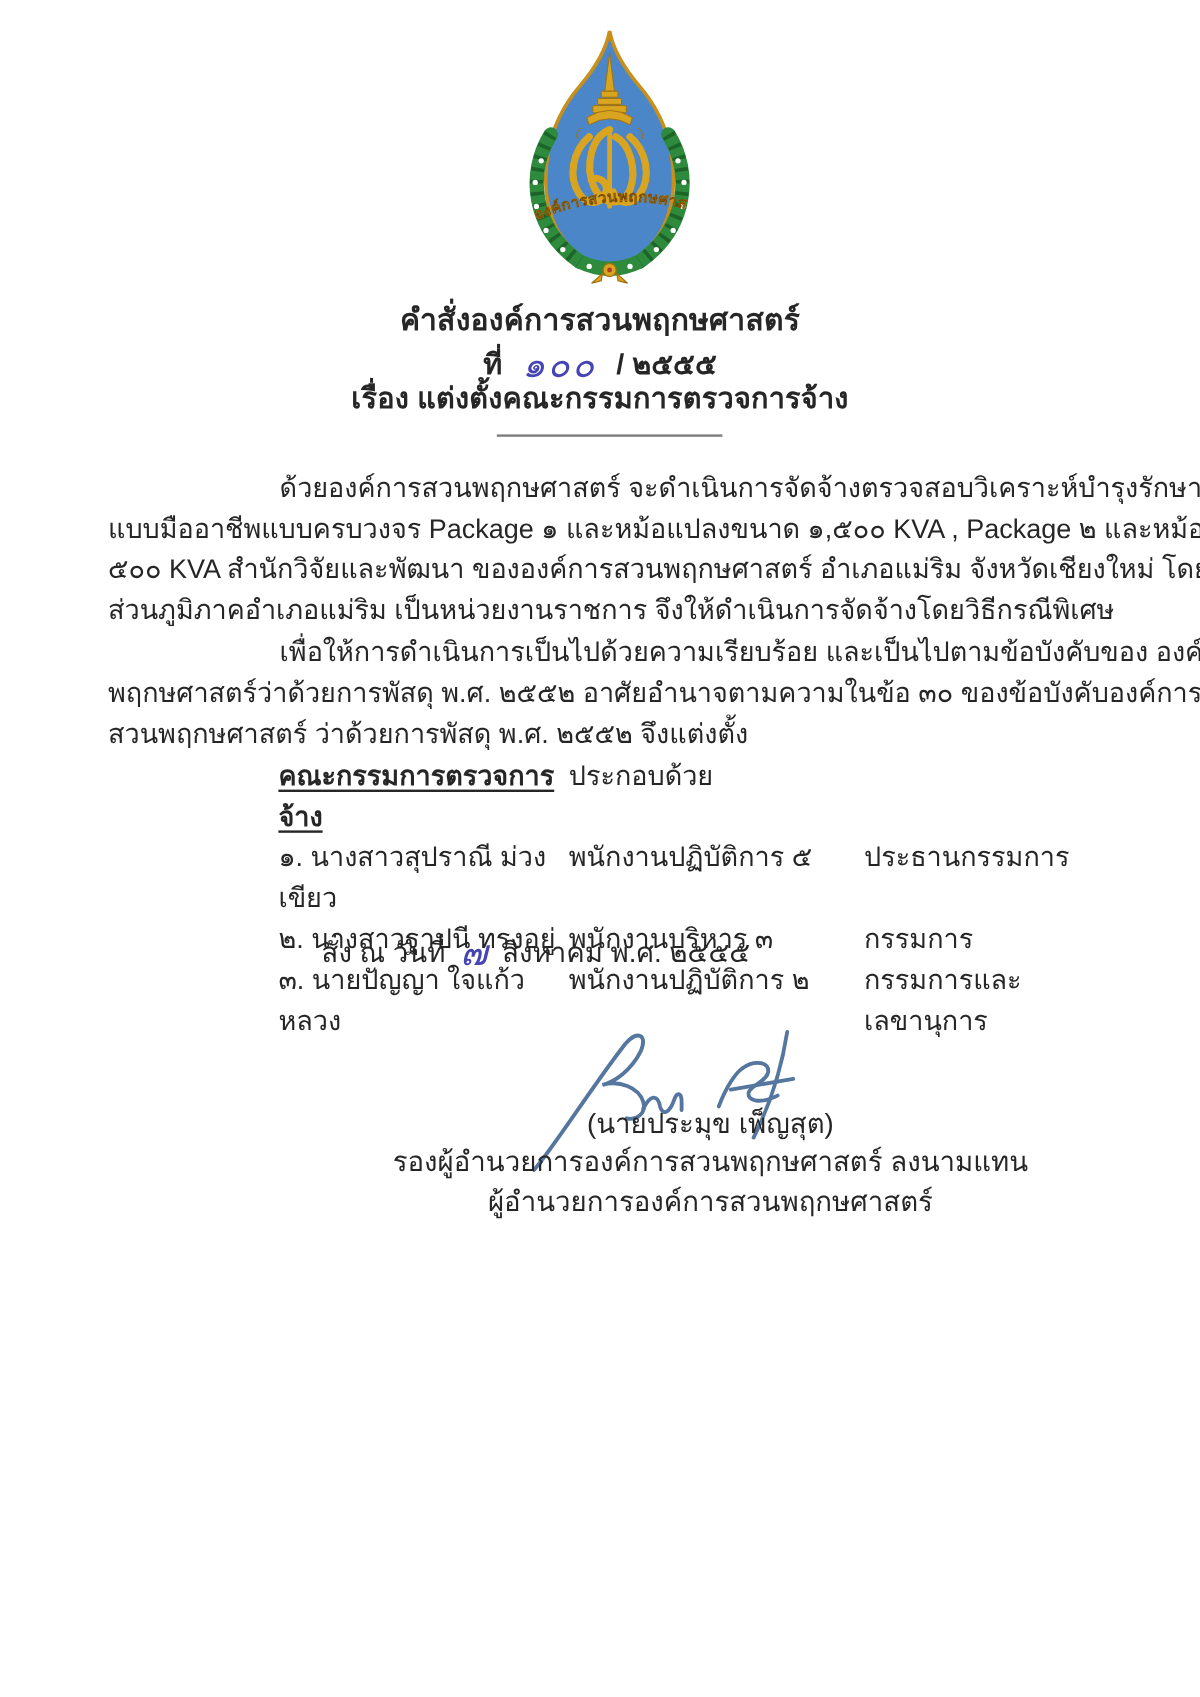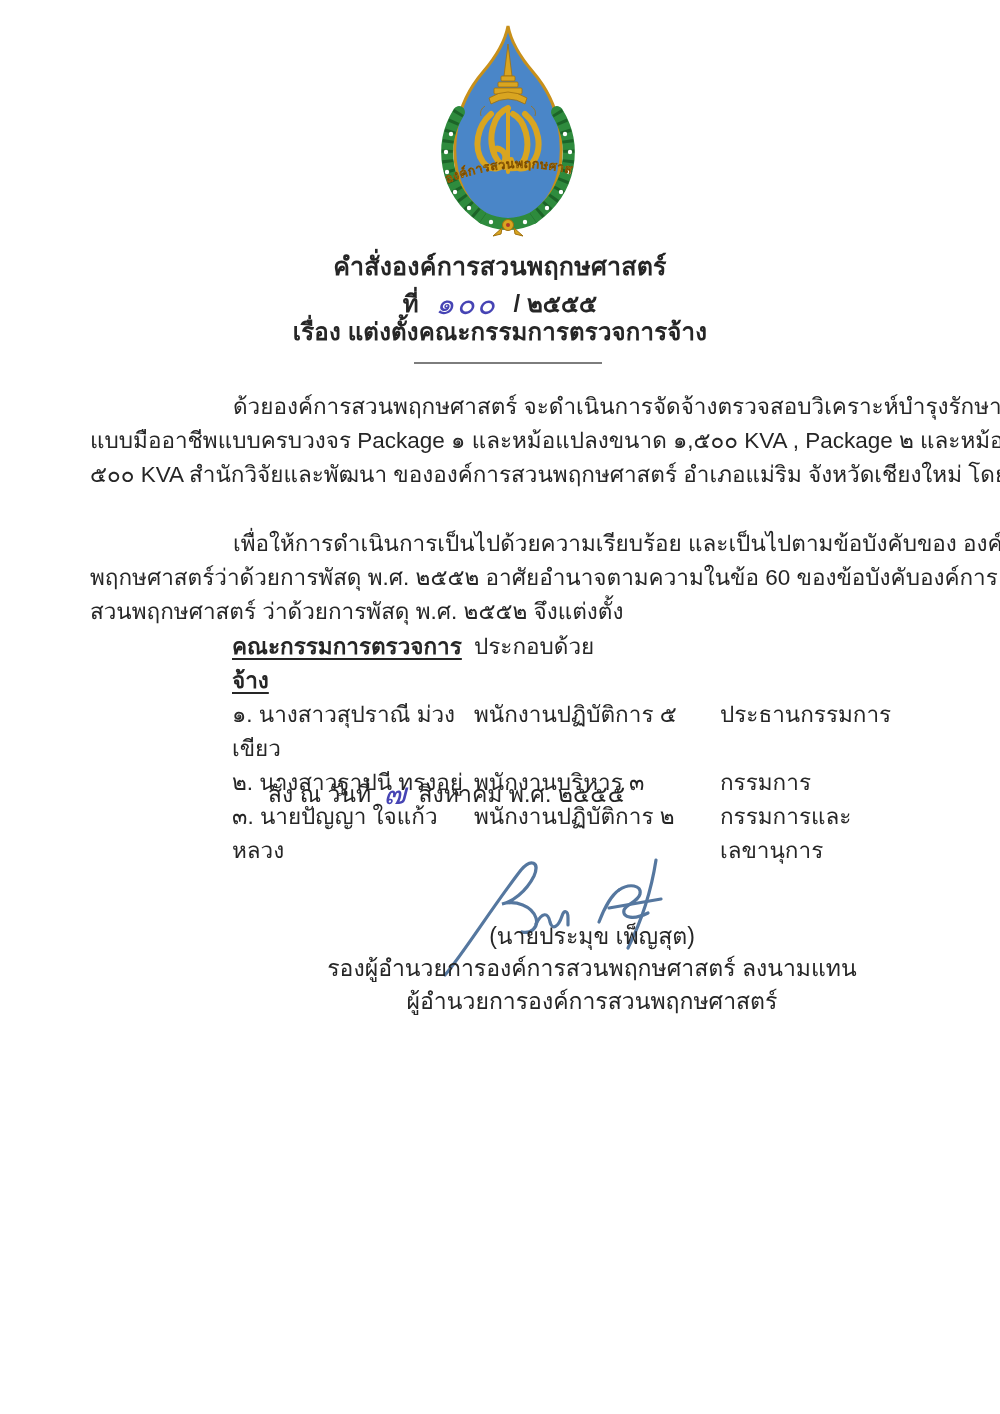--- a/index.html
+++ b/index.html
@@ -107,25 +107,26 @@
   </div>
 
   <div class="abs title-line" style="top:312px;font-size:24px;">เรื่อง  แต่งตั้งคณะกรรมการตรวจการจ้าง</div>
 
   <div class="abs divider" style="top:362px;left:414px;width:188px;"></div>
 
   <div class="abs body-text" style="left:90px;top:390px;width:830px;">
     <div class="para-line indent">ด้วยองค์การสวนพฤกษศาสตร์ จะดำเนินการจัดจ้างตรวจสอบวิเคราะห์บำรุงรักษาระบบไฟฟ้า</div>
     <div class="para-line">แบบมืออาชีพแบบครบวงจร Package ๑ และหม้อแปลงขนาด ๑,๕๐๐ KVA , Package ๒ และหม้อแปลงขนาด</div>
     <div class="para-line">๕๐๐ KVA  สำนักวิจัยและพัฒนา  ขององค์การสวนพฤกษศาสตร์ อำเภอแม่ริม จังหวัดเชียงใหม่ โดยที่การไฟฟ้า</div>
+    <div class="para-line">ส่วนภูมิภาคอำเภอแม่ริม เป็นหน่วยงานราชการ จึงให้ดำเนินการจัดจ้างโดยวิธีกรณีพิเศษ</div>
   </div>
 
   <div class="abs body-text" style="left:90px;top:527px;width:830px;">
     <div class="para-line indent">เพื่อให้การดำเนินการเป็นไปด้วยความเรียบร้อย  และเป็นไปตามข้อบังคับของ องค์การสวน</div>
-    <div class="para-line">พฤกษศาสตร์ว่าด้วยการพัสดุ พ.ศ. ๒๕๕๒ อาศัยอำนาจตามความในข้อ 60 ของข้อบังคับองค์การ</div>
+    <div class="para-line">พฤกษศาสตร์ว่าด้วยการพัสดุ พ.ศ. ๒๕๕๒ อาศัยอำนาจตามความในข้อ ๓๐ ของข้อบังคับองค์การ</div>
     <div class="para-line">สวนพฤกษศาสตร์ ว่าด้วยการพัสดุ พ.ศ. ๒๕๕๒ จึงแต่งตั้ง</div>
   </div>
 
   <div class="abs committee" style="left:232px;top:630px;width:700px;">
     <div class="c-row">
       <span class="c-head">คณะกรรมการตรวจการจ้าง</span>
       <span>ประกอบด้วย</span>
       <span></span>
     </div>
     <div class="c-row">

